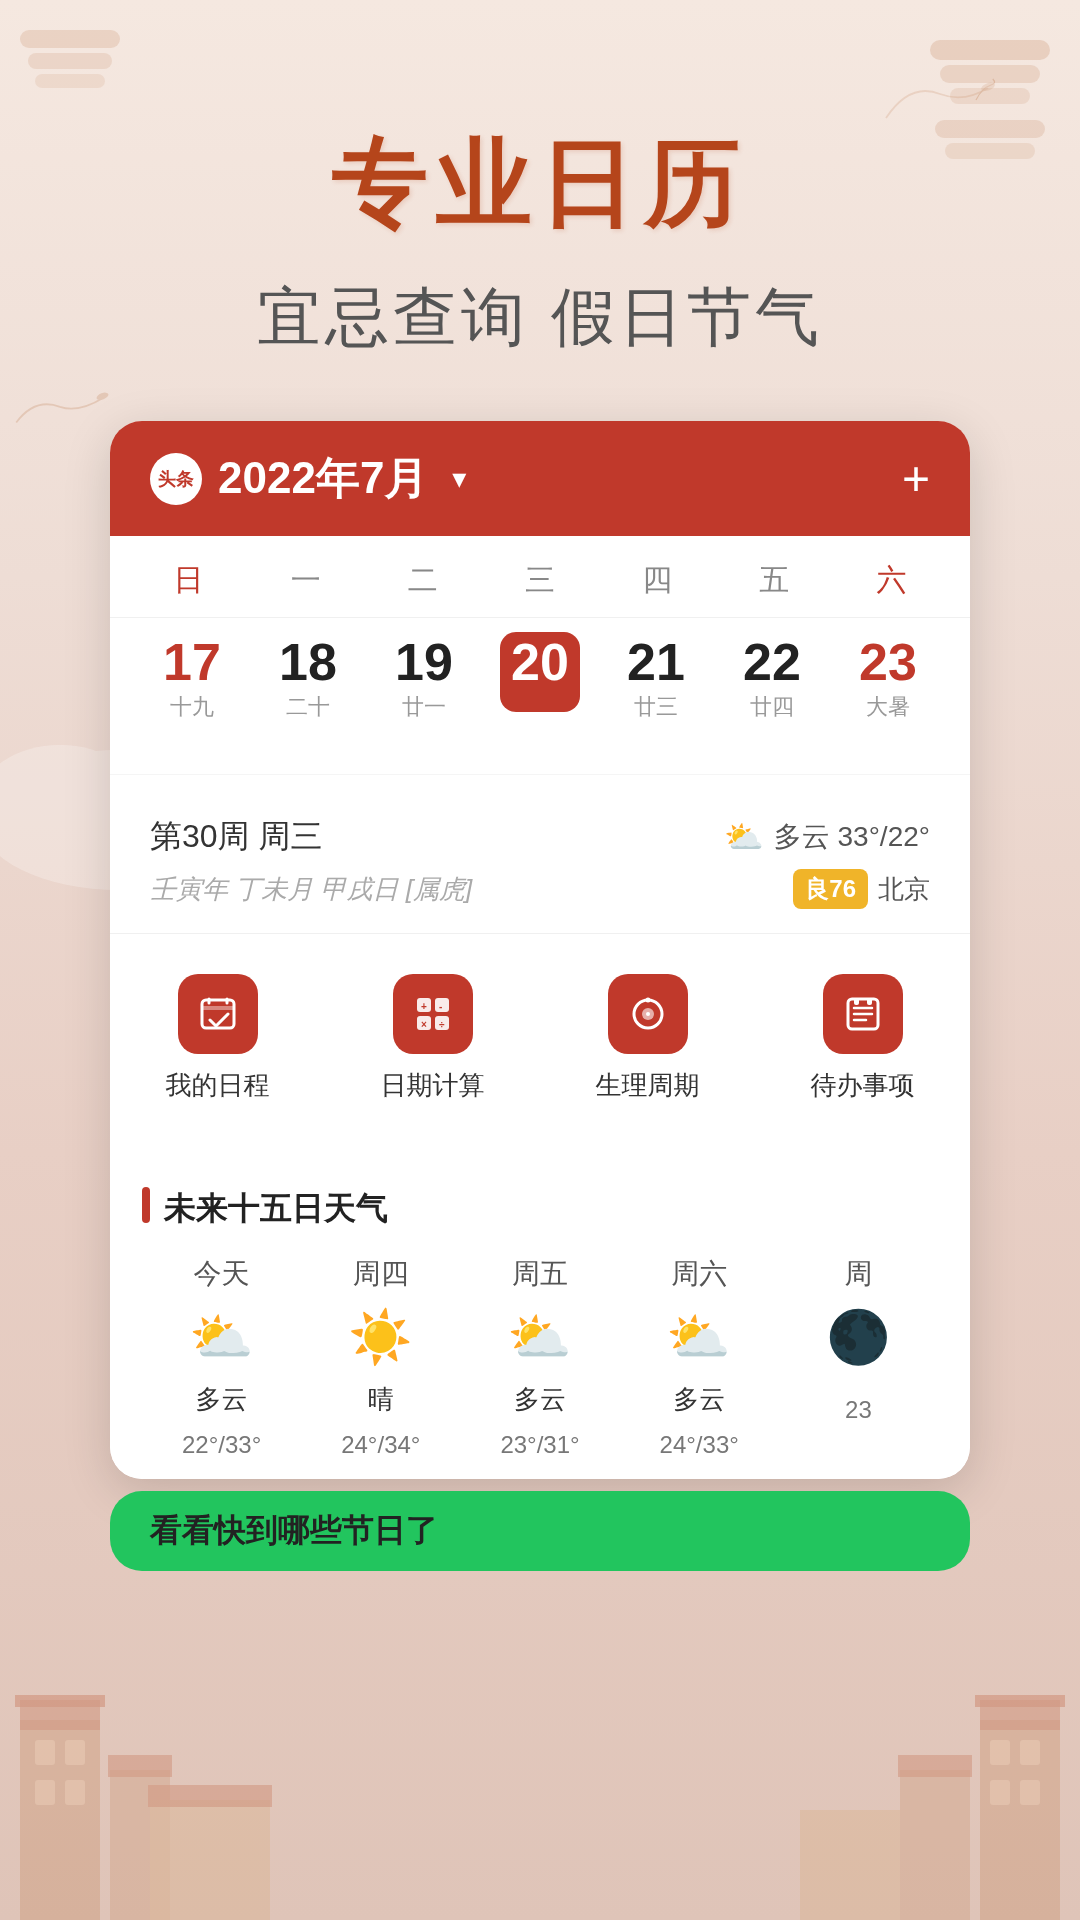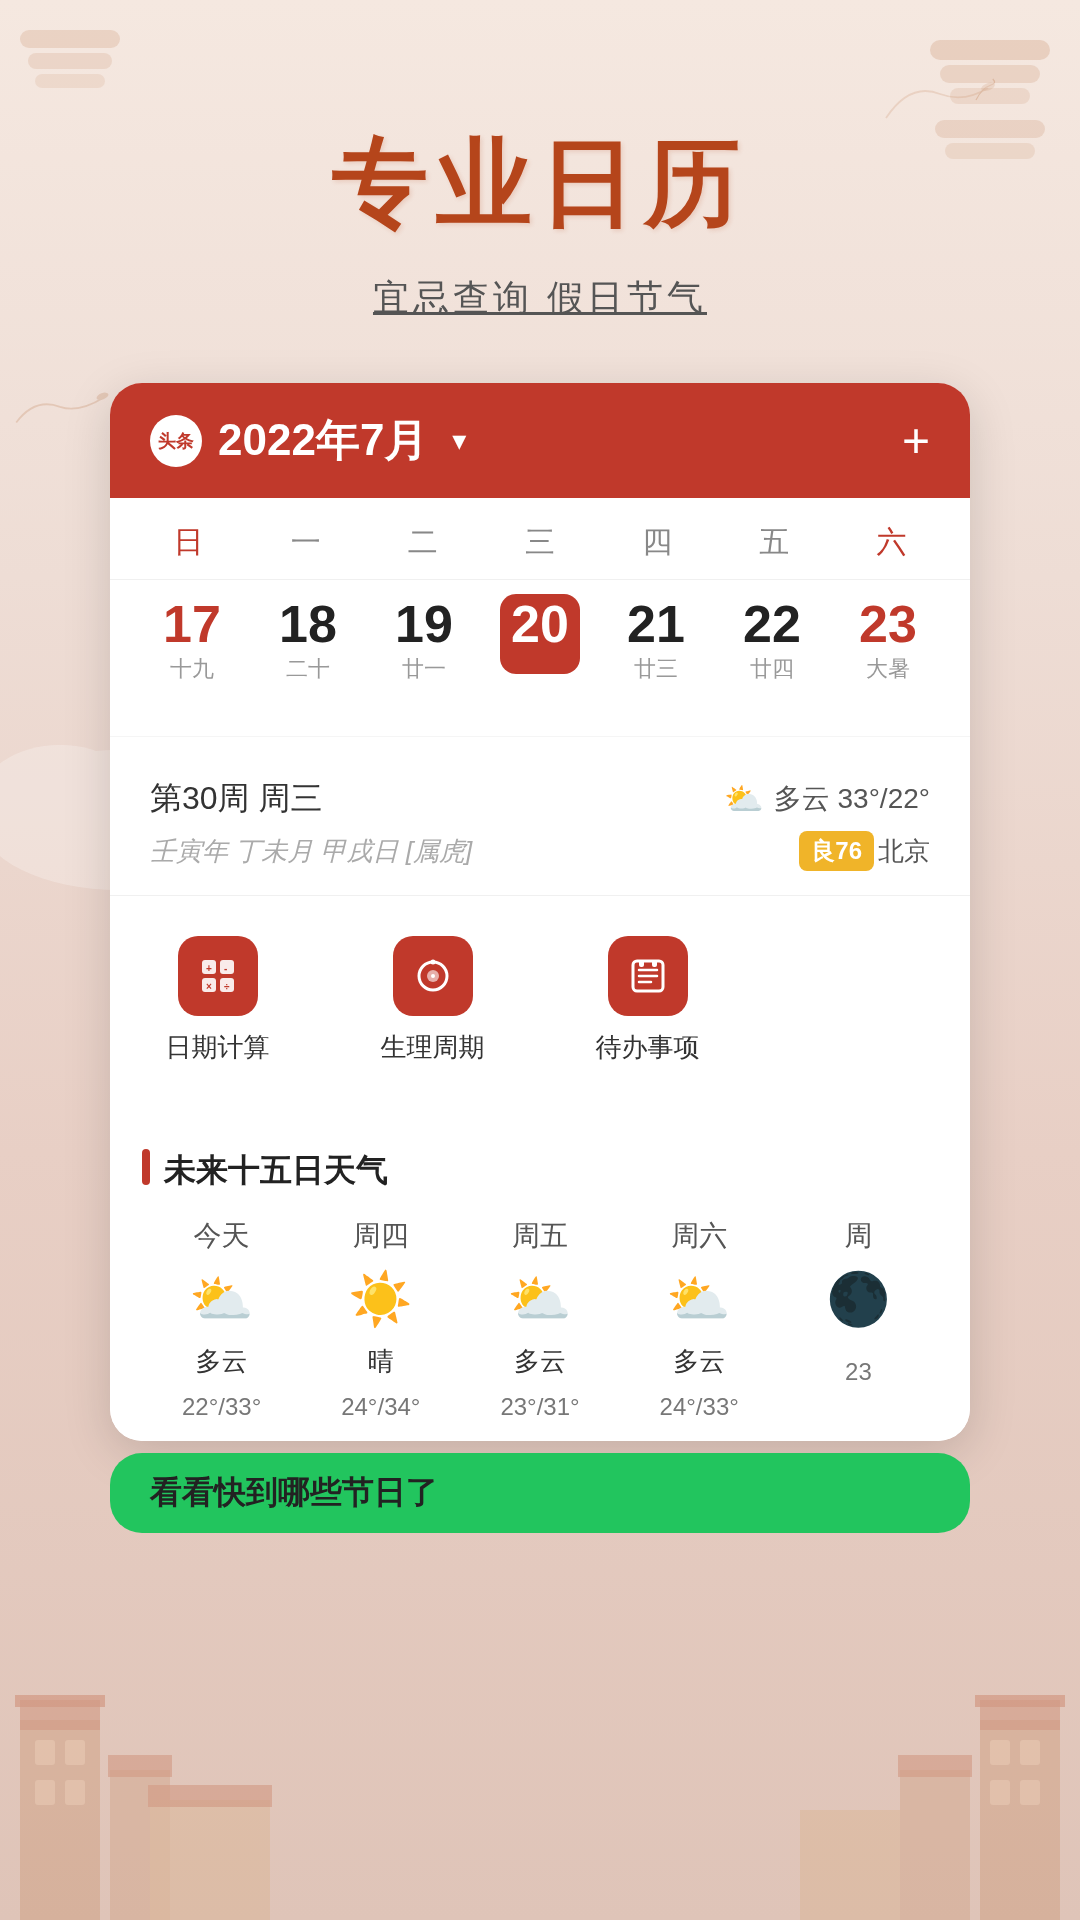--- a/index.html
+++ b/index.html
@@ -48,25 +48,24 @@
     .hero-title {
       font-size: 96px;
       font-weight: 700;
       color: #b5451b;
       letter-spacing: 8px;
       margin-bottom: 24px;
       text-shadow: 2px 2px 4px rgba(181,69,27,0.15);
     }
 
     .hero-subtitle {
-      font-size: 36px;
+      font-size: 64px;
       color: #555;
       letter-spacing: 4px;
       margin-bottom: 60px;
-      text-decoration: underline;
     }
 
     
     .calendar-card {
       width: 860px;
       background: #fff;
       border-radius: 32px;
       overflow: hidden;
       box-shadow: 0 12px 48px rgba(0,0,0,0.15);
     }
@@ -221,21 +220,21 @@
       margin-top: 10px;
     }
     .ganzhi-info {
       font-size: 26px;
       color: #aaa;
       font-style: italic;
     }
     .aqi-badge {
       display: flex;
       align-items: center;
-      gap: 4px;
+      gap: 10px;
     }
     .aqi-label {
       background: #f0b429;
       color: #fff;
       font-size: 24px;
       padding: 4px 12px;
       border-radius: 8px;
       font-weight: 600;
     }
     .city-label {
@@ -481,20 +480,32 @@
       <div class="cal-info-row2">
         <span class="ganzhi-info">壬寅年 丁未月 甲戌日 [属虎]</span>
         <div class="aqi-badge">
           <span class="aqi-label">良76</span>
           <span class="city-label">北京</span>
         </div>
       </div>
     </div>
 
     <div class="quick-grid">
+      <div class="quick-item">
+        <div class="quick-icon-wrap">
+          <svg width="44" height="44" viewBox="0 0 44 44" fill="none">
+            <rect x="6" y="8" width="32" height="28" rx="4" fill="none" stroke="#fff" stroke-width="3"></rect>
+            <rect x="6" y="14" width="32" height="4" fill="#fff" opacity="0.4"></rect>
+            <line x1="13" y1="7" x2="13" y2="11" stroke="#fff" stroke-width="3" stroke-linecap="round"></line>
+            <line x1="31" y1="7" x2="31" y2="11" stroke="#fff" stroke-width="3" stroke-linecap="round"></line>
+            <path d="M14 28 L20 34 L32 22" stroke="#fff" stroke-width="3" stroke-linecap="round" stroke-linejoin="round"></path>
+          </svg>
+        </div>
+        <span class="quick-label">我的日程</span>
+      </div>
       <div class="quick-item">
         <div class="quick-icon-wrap">
           <svg width="44" height="44" viewBox="0 0 44 44" fill="none">
             <rect x="6" y="6" width="14" height="14" rx="3" fill="#fff" opacity="0.9"></rect>
             <rect x="24" y="6" width="14" height="14" rx="3" fill="#fff" opacity="0.9"></rect>
             <rect x="6" y="24" width="14" height="14" rx="3" fill="#fff" opacity="0.9"></rect>
             <rect x="24" y="24" width="14" height="14" rx="3" fill="#fff" opacity="0.9"></rect>
             <text x="10" y="18" font-size="10" fill="#c0392b" font-weight="bold">+</text>
             <text x="28" y="18" font-size="10" fill="#c0392b" font-weight="bold">-</text>
             <text x="10" y="36" font-size="10" fill="#c0392b" font-weight="bold">×</text>

